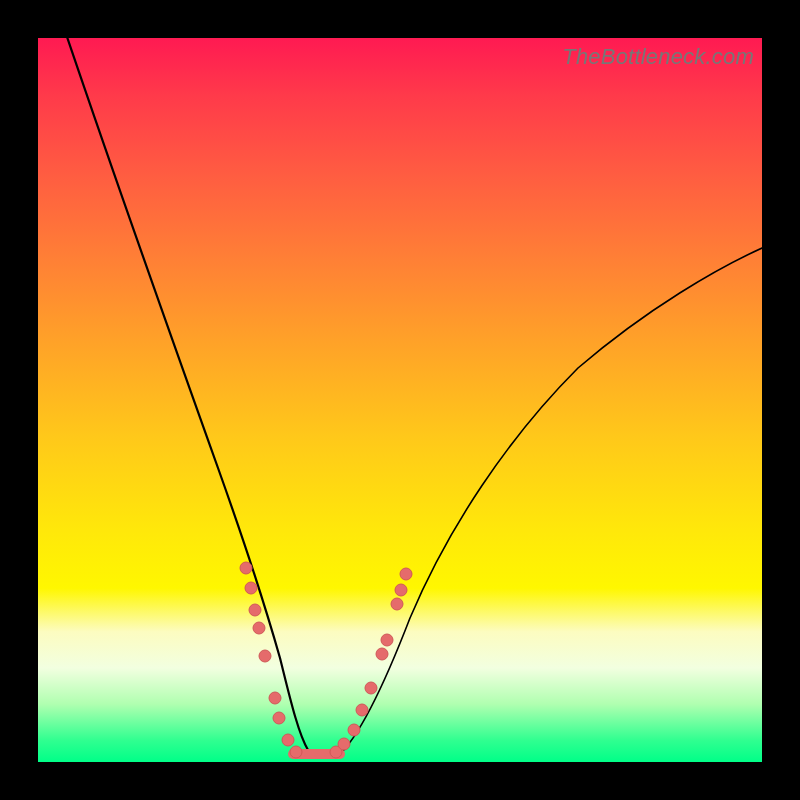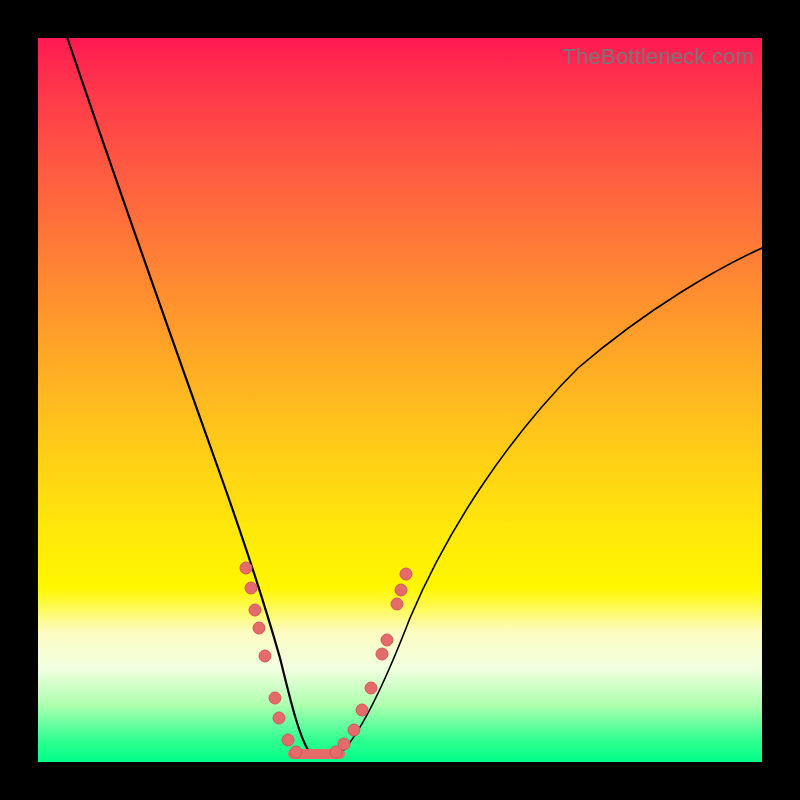--- a/index.html
+++ b/index.html
@@ -8,20 +8,21 @@
     width: 800px;
     height: 800px;
     overflow: hidden;
     font-family: Arial, Helvetica, sans-serif;
   }
   .outer {
     position: relative;
     width: 800px;
     height: 800px;
     background: #000;
+    font-style: italic;
   }
   .plot {
     position: absolute;
     left: 38px;
     top: 38px;
     width: 724px;
     height: 724px;
     background: linear-gradient(to bottom,
       #ff1a52 0%,
       #ff3a4a 8%,

